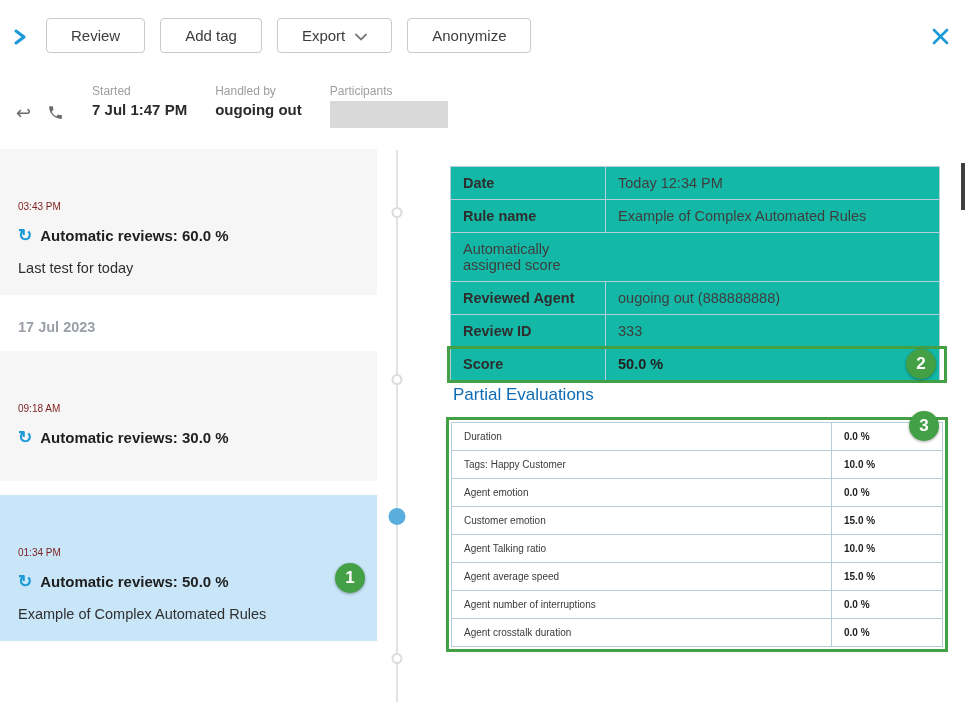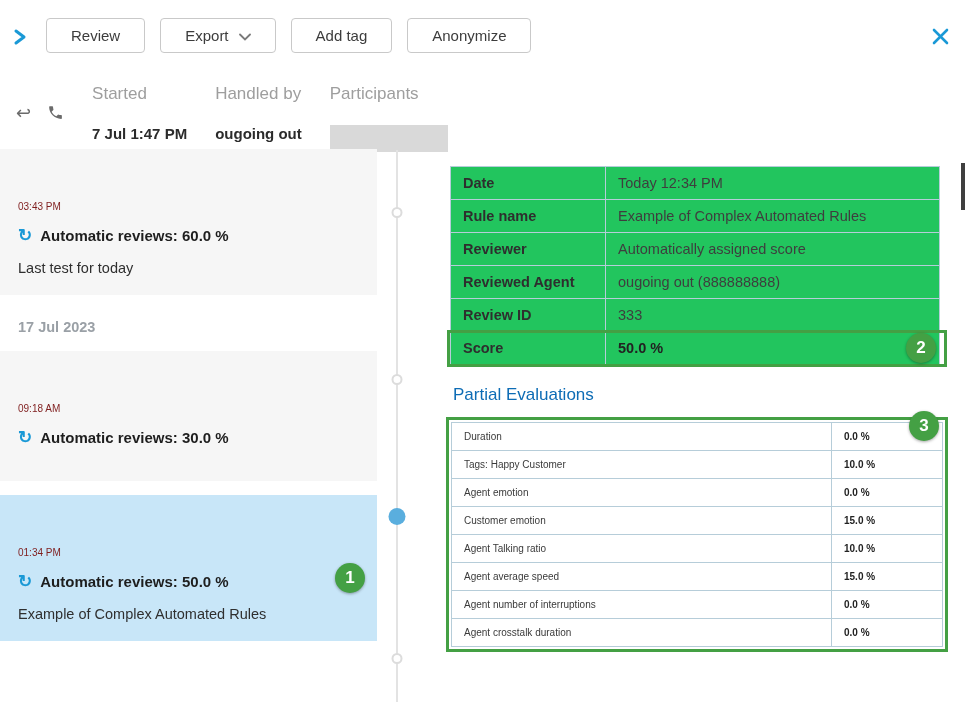--- a/index.html
+++ b/index.html
@@ -21,21 +21,21 @@
     background:#fff;border:1px solid #c9c9c9;border-radius:4px;height:35px;
     padding:0 24px;font-size:15px;color:#3c3c3c;display:flex;align-items:center;
     gap:10px;cursor:pointer;font-family:inherit;
   }
   .close-x{position:absolute;right:16px;top:28px;cursor:pointer;}
 
   
   .meta{position:absolute;left:16px;top:84px;display:flex;gap:28px;align-items:flex-start;}
   .meta-icons{display:flex;gap:16px;padding-top:20px;color:#6b6b6b;}
   .meta-icons .uicon{font-size:18px;line-height:18px;color:#6b6b6b;}
-  .meta-label{font-size:17px;color:#9e9e9e;margin-bottom:21px;}
+  .meta-label{font-size:12px;color:#9e9e9e;margin-bottom:3px;}
   .meta-value{font-size:15px;font-weight:bold;color:#2b2b2b;}
   .redacted{width:118px;height:27px;background:#d9d9d9;margin-top:1px;}
 
   
   .cards{position:absolute;left:0;top:149px;width:377px;}
   .card{background:#f6f6f6;padding:17px 18px 19px;margin-bottom:14px;position:relative;cursor:pointer;}
   .card.selected{background:#c8e6f8;}
   .card-time{font-size:10px;color:#7f1d1d;margin-bottom:15px;margin-top:35px;}
   .card-title{font-size:15px;font-weight:bold;color:#1e1e1e;margin-bottom:16px;display:flex;align-items:center;gap:8px;}
   .ar-icon{color:var(--blue);font-size:17px;font-weight:bold;line-height:15px;}
@@ -45,21 +45,21 @@
   
   .rail{position:absolute;left:396px;top:150px;height:552px;width:2px;background:#e3e3e3;}
   .dot{position:absolute;left:50%;transform:translateX(-50%);background:#fff;
        border:2px solid #dcdcdc;border-radius:50%;width:11px;height:11px;}
   .dot.filled{background:#5aaede;border:none;width:17px;height:17px;}
   .dot-1{top:57px;} .dot-2{top:224px;} .dot-3{top:358px;} .dot-4{top:503px;}
 
   
   .details{position:absolute;left:450px;top:166px;width:490px;font-size:14.5px;}
   .drow{display:grid;grid-template-columns:155px 1fr;border-left:1px solid var(--tb);
-        border-right:1px solid var(--tb);border-bottom:1px solid var(--tb);position:relative;background:#22c55e;}
+        border-right:1px solid var(--tb);border-bottom:1px solid var(--tb);position:relative;background:#14b8a6;}
   .drow:first-child{border-top:1px solid var(--tb);}
   .dlabel{padding:8px 12px;font-weight:bold;color:#2e2e2e;border-right:1px solid var(--tb);}
   .dvalue{padding:8px 12px;color:#3e3e3e;}
   .score-row .dvalue{font-weight:bold;color:#222;}
   .green-outline{position:absolute;left:-4px;right:-8px;top:-2px;bottom:-3px;
                  border:3px solid var(--green);pointer-events:none;z-index:4;}
 
   
   .badge{position:absolute;width:30px;height:30px;border-radius:50%;background:var(--green);
          color:#fff;font-weight:bold;font-size:17px;display:flex;align-items:center;
@@ -84,29 +84,29 @@
 <body>
 
 <span class="expand-chevron">
   <svg width="16" height="18" viewBox="0 0 16 18">
       <polyline points="4,3 12,9 4,15" fill="none" stroke="#1a99d6" stroke-width="3" stroke-linecap="round" stroke-linejoin="round"></polyline>
     </svg>
 </span>
 
 <div class="toolbar">
   <button class="tbtn">Review</button>
+  <button class="tbtn">Add tag</button>
   <button class="tbtn">
     <span>Export</span>
     <span>
       <svg width="12" height="8" viewBox="0 0 12 8">
           <polyline points="1,1.5 6,6.5 11,1.5" fill="none" stroke="#7a7a7a" stroke-width="1.8" stroke-linecap="round"></polyline>
         </svg>
     </span>
   </button>
-  <button class="tbtn">Add tag</button>
   <button class="tbtn">Anonymize</button>
 </div>
 
 <span class="close-x">
   <svg width="17" height="17" viewBox="0 0 17 17">
       <line x1="2" y1="2" x2="15" y2="15" stroke="#1a99d6" stroke-width="2.6" stroke-linecap="round"></line>
       <line x1="15" y1="2" x2="2" y2="15" stroke="#1a99d6" stroke-width="2.6" stroke-linecap="round"></line>
     </svg>
 </span>
 
@@ -176,21 +176,20 @@
 <div class="details">
   <div class="drow">
     <div class="dlabel">Date</div>
     <div class="dvalue">Today 12:34 PM</div>
   </div>
   <div class="drow">
     <div class="dlabel">Rule name</div>
     <div class="dvalue">Example of Complex Automated Rules</div>
   </div>
   <div class="drow">
-    <div class="dlabel">Reviewer</div>
     <div class="dvalue">Automatically assigned score</div>
   </div>
   <div class="drow">
     <div class="dlabel">Reviewed Agent</div>
     <div class="dvalue">ougoing out (888888888)</div>
   </div>
   <div class="drow">
     <div class="dlabel">Review ID</div>
     <div class="dvalue">333</div>
   </div>

